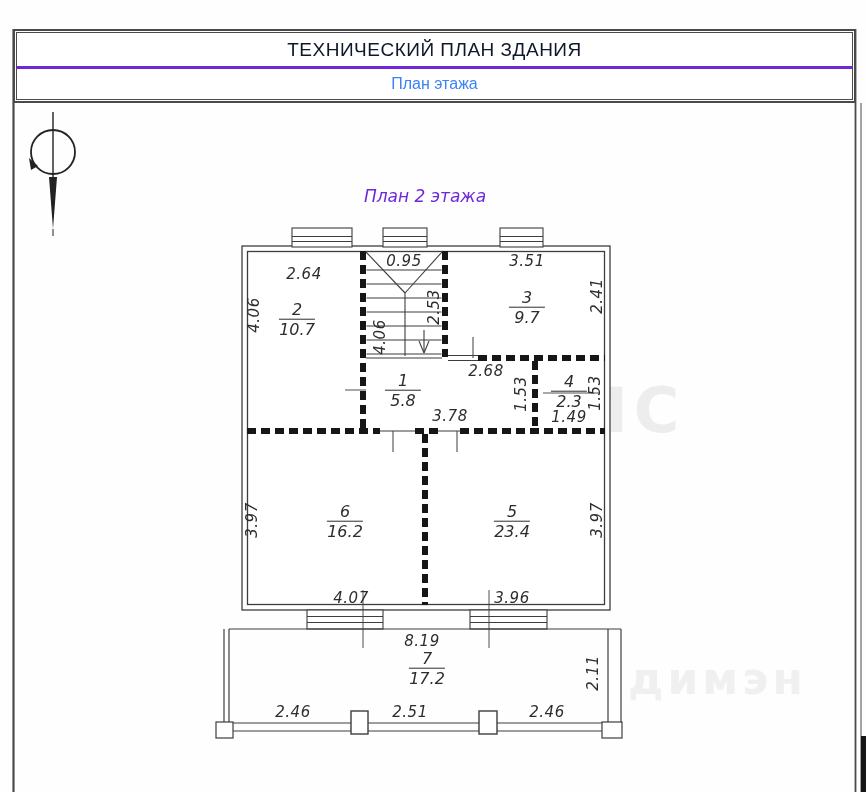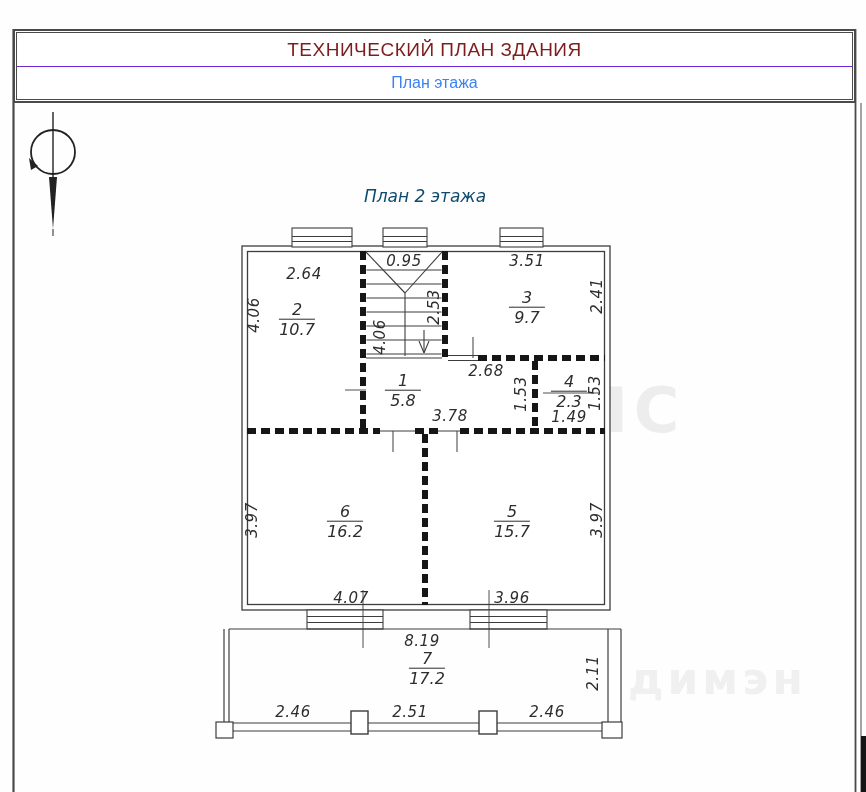--- a/index.html
+++ b/index.html
@@ -4,30 +4,30 @@
 <style>
   html,body{margin:0;padding:0;background:#ffffff;}
   .page{position:relative;width:866px;height:792px;background:#fefefe;
         font-family:"Liberation Sans",sans-serif;overflow:hidden;}
 
   
   .hdr{position:absolute;left:13px;top:29px;width:843px;height:74px;
        border:2px solid #4a4a4a;box-sizing:border-box;background:#fff;}
   .hdr-inner{position:absolute;inset:1px;border:1px solid #4a4a4a;
              display:flex;flex-direction:column;}
-  .hdr-row1{height:33px;border-bottom:1px solid #6d28d9;display:flex;
+  .hdr-row1{height:33px;border-bottom:3px solid #6d28d9;display:flex;
             align-items:center;justify-content:center;font-size:19px;
-            letter-spacing:.5px;color:#7f1d1d;}
+            letter-spacing:.5px;color:#0f172a;}
   .hdr-row2{flex:1;display:flex;align-items:center;justify-content:center;
             font-size:16px;color:#3b82f6;}
 
   
   .caption{position:absolute;left:425px;top:196px;transform:translate(-50%,-50%);
            font-family:"DejaVu Sans",sans-serif;font-style:italic;
-           font-size:17px;color:#0c4a6e;white-space:nowrap;}
+           font-size:17px;color:#6d28d9;white-space:nowrap;}
 
   
   .dim{position:absolute;transform:translate(-50%,-50%);
        font-family:"DejaVu Sans",sans-serif;font-style:italic;
        font-size:15px;color:#2d2d2d;white-space:nowrap;letter-spacing:.5px;z-index:5;}
   .dim.rot{transform:translate(-50%,-50%) rotate(-90deg);}
 
   
   .room-label{position:absolute;transform:translate(-50%,-50%);display:flex;
               flex-direction:column;align-items:center;z-index:5;
@@ -193,21 +193,21 @@
   <div class="room-label" style="left:527px;top:308px">
     <span class="rn">3</span>
     <span class="ra">9.7</span>
   </div>
   <div class="room-label" style="left:569px;top:392px">
     <span class="rn">4</span>
     <span class="ra">2.3</span>
   </div>
   <div class="room-label" style="left:512px;top:522px">
     <span class="rn">5</span>
-    <span class="ra">15.7</span>
+    <span class="ra">23.4</span>
   </div>
   <div class="room-label" style="left:345px;top:522px">
     <span class="rn">6</span>
     <span class="ra">16.2</span>
   </div>
   <div class="room-label" style="left:427px;top:669px">
     <span class="rn">7</span>
     <span class="ra">17.2</span>
   </div>
 

